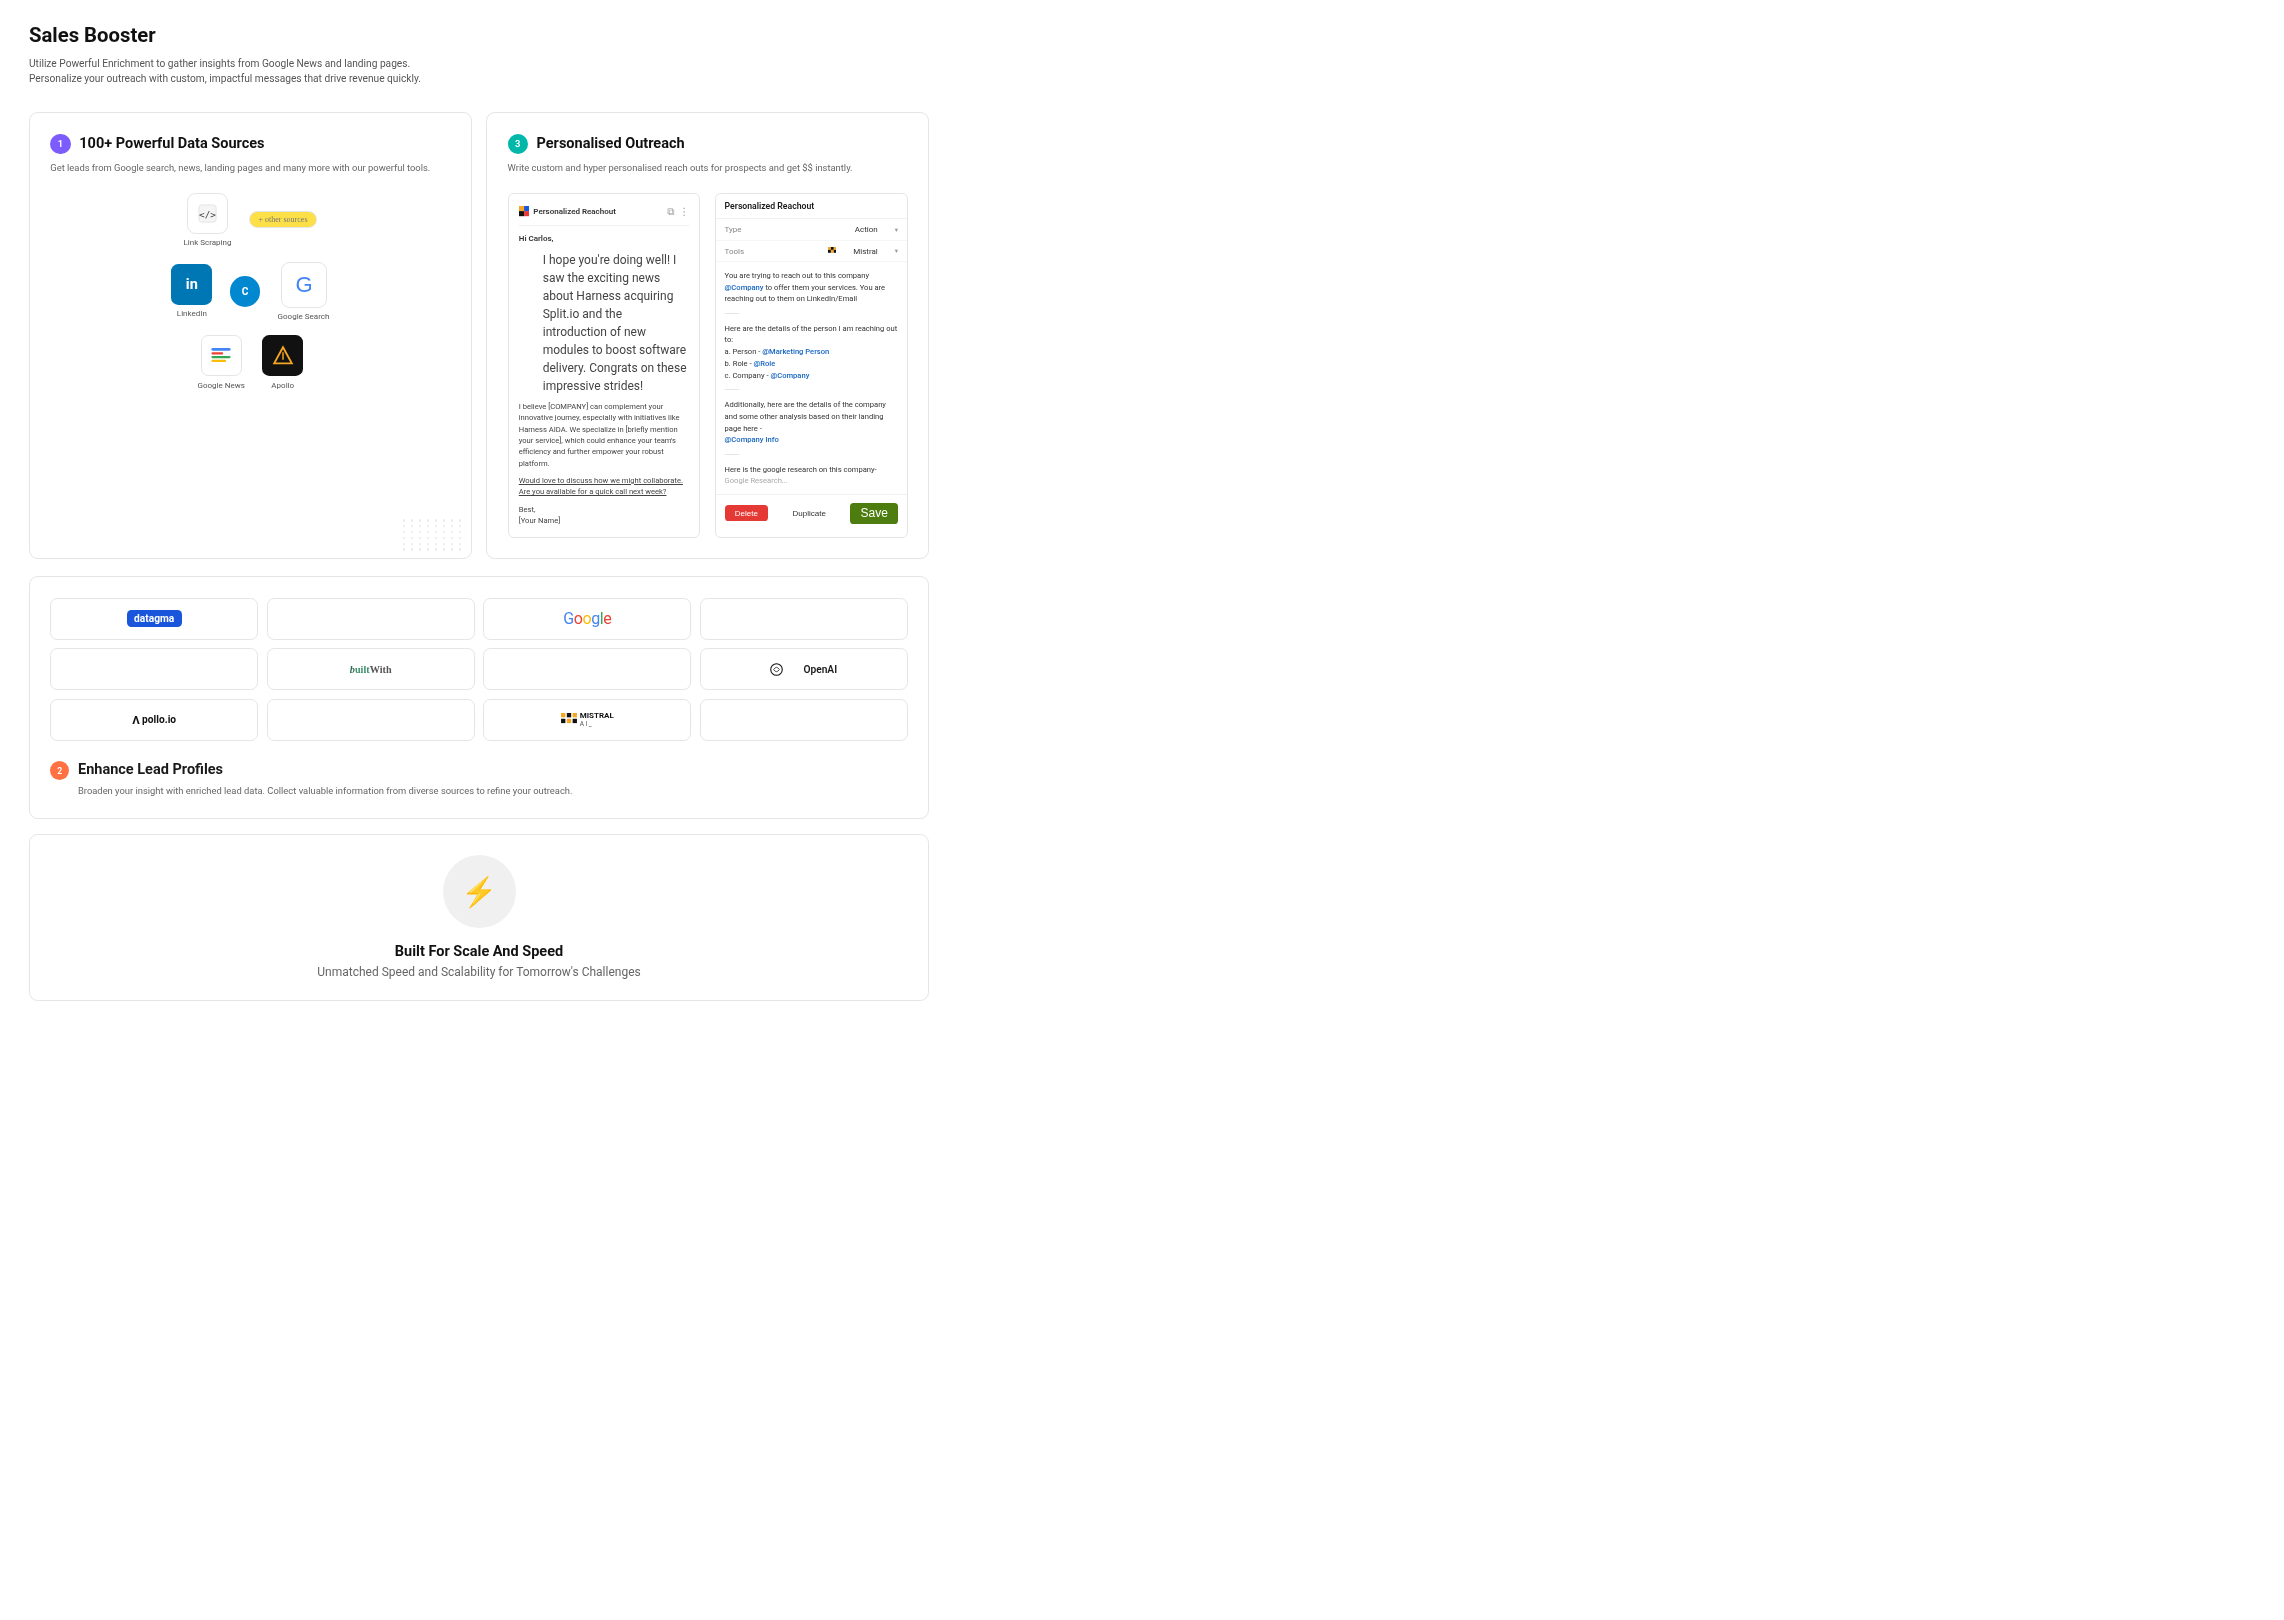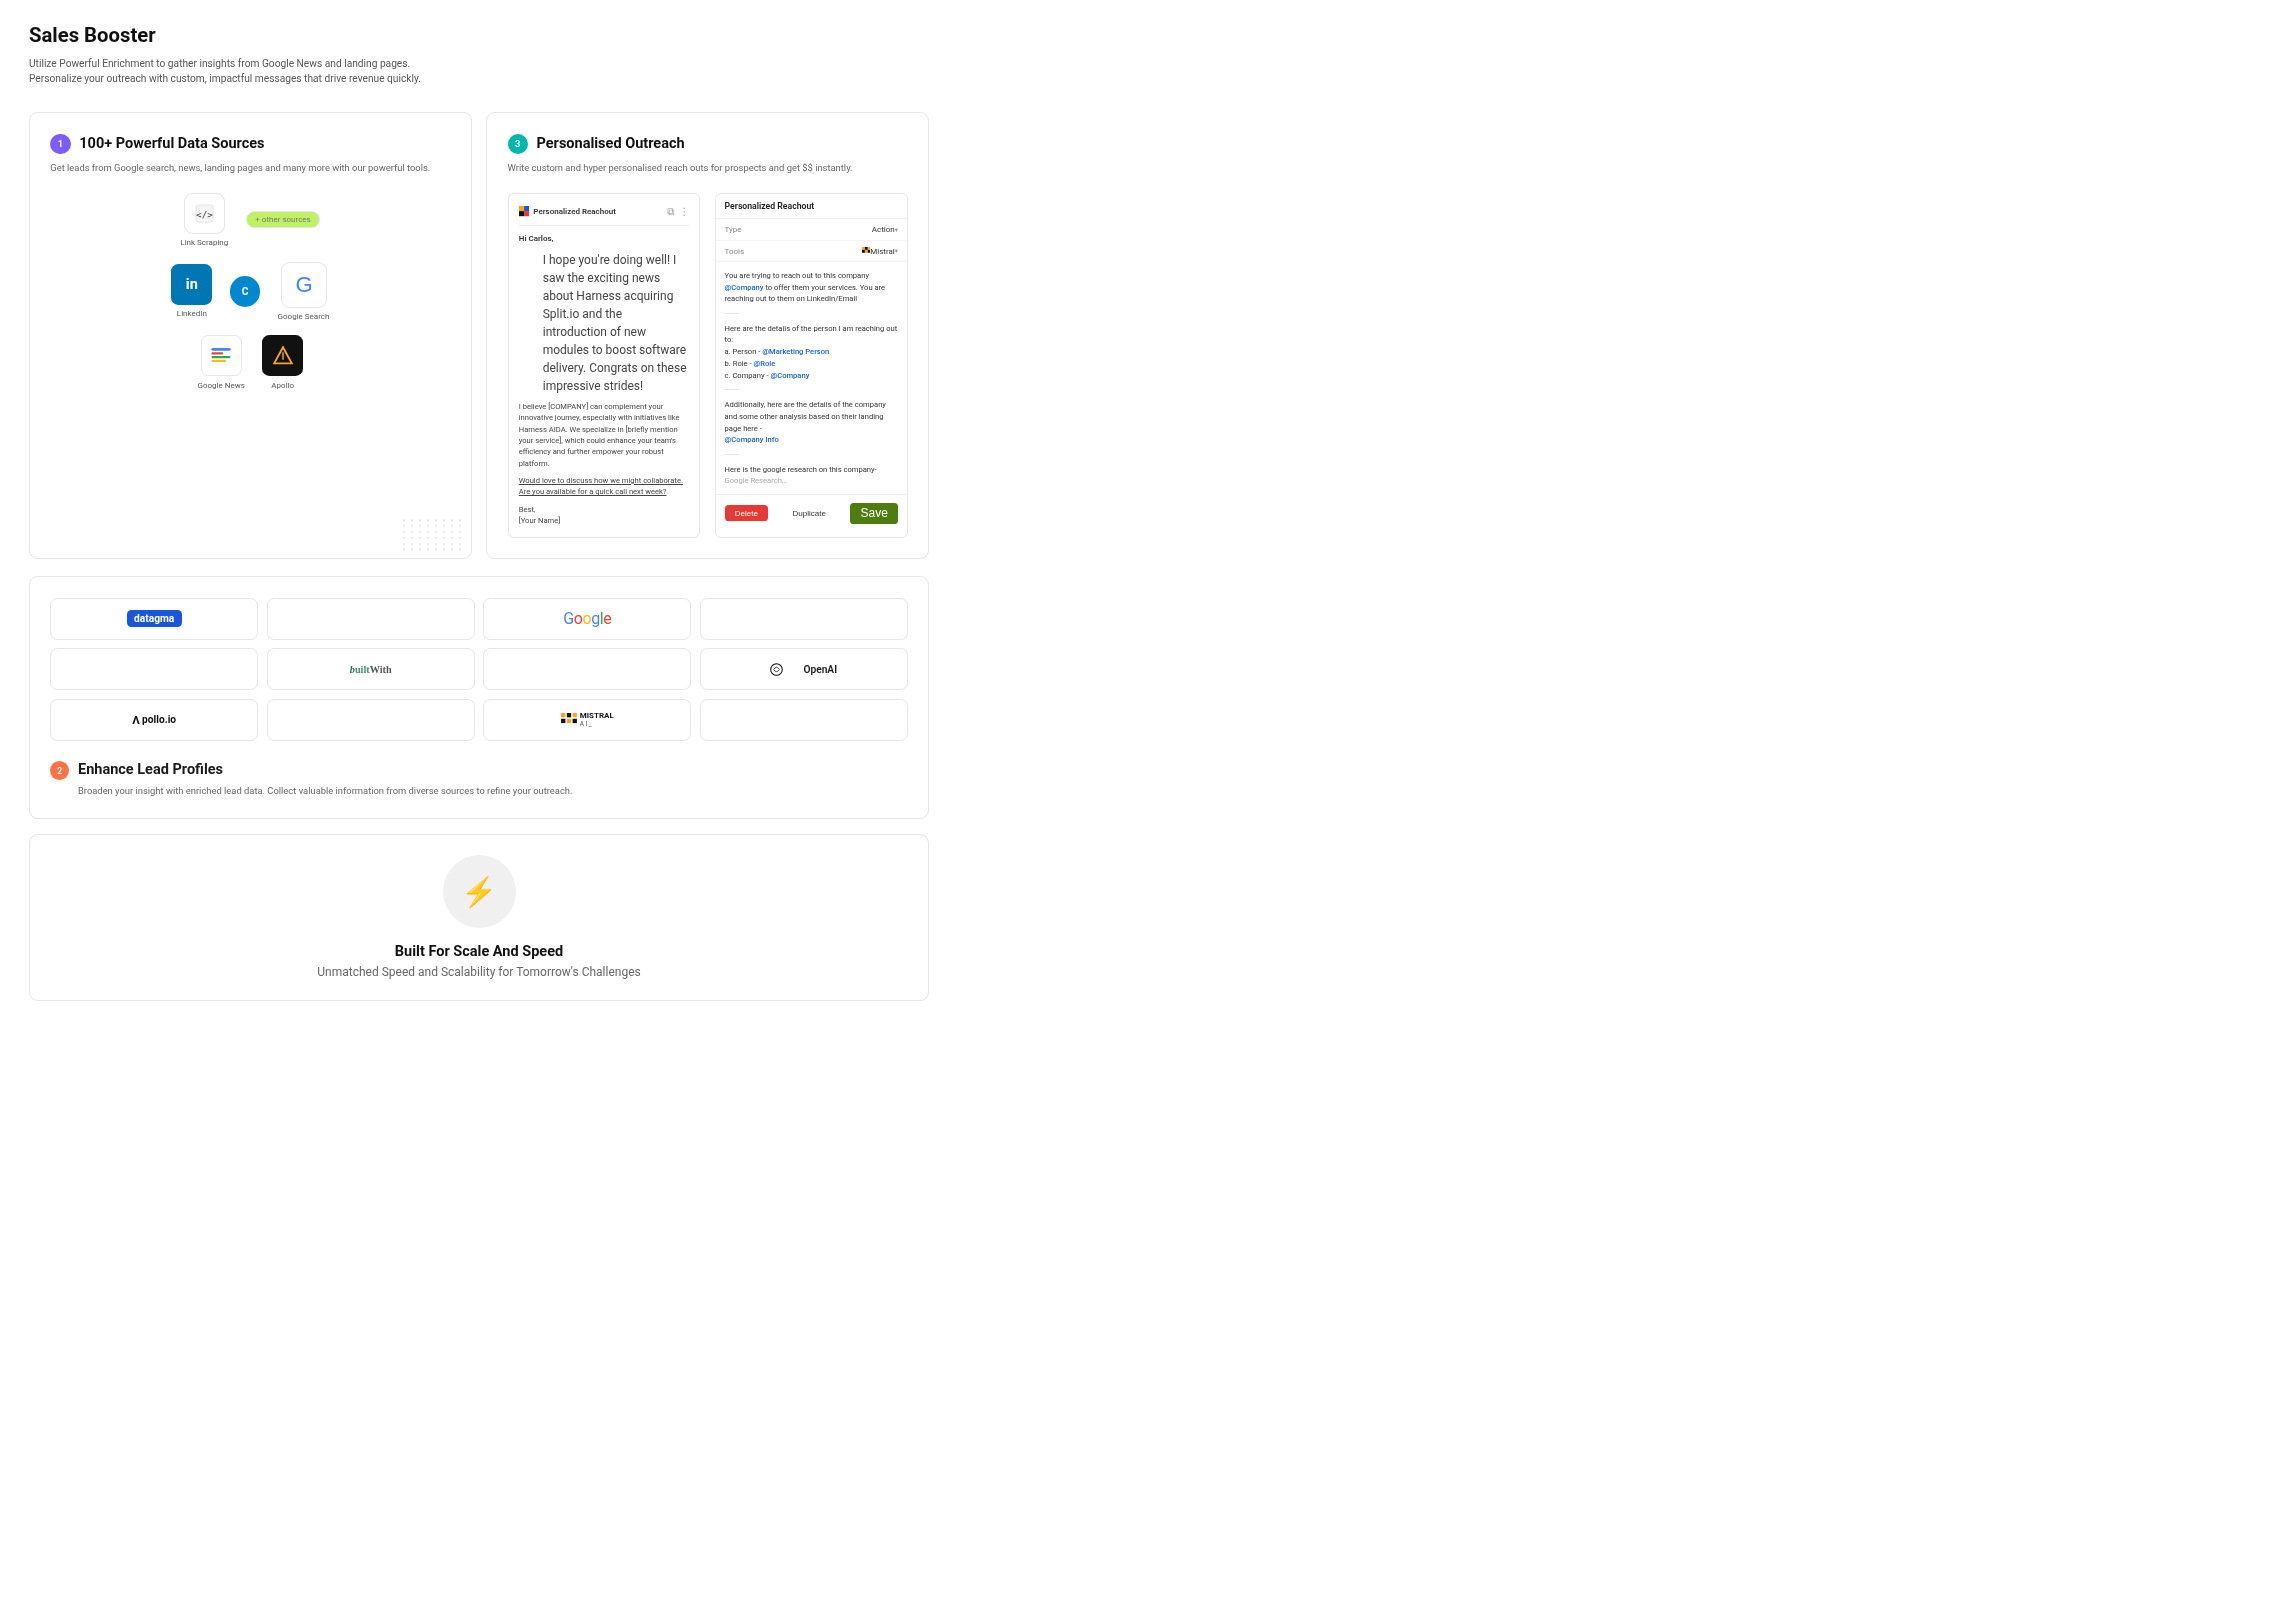--- a/index.html
+++ b/index.html
@@ -104,21 +104,22 @@
       gap: 17.4px;
       justify-content: center;
     }
 
     .other-sources-badge {
       border: 0.7px solid #e5e5e5;
       border-radius: 14.5px;
       padding: 2.9px 8.7px;
       font-size: 8px;
       color: #777;
-      background: #bef264;
+      background: #fde047;
+      font-family: Liberation Serif, serif;
     }
 
     
     .link-scraping-icon {
       width: 41px;
       height: 41px;
       border-radius: 8.7px;
       border: 0.7px solid #e5e5e5;
       background: #fff;
       display: flex;
@@ -269,21 +270,21 @@
     .reachout-row-label {
       color: #888;
       font-size: 8px;
     }
 
     .reachout-row-value {
       font-size: 8px;
       color: #333;
       display: flex;
       align-items: center;
-      gap: 0;
+      gap: 17px;
     }
 
     .reachout-content {
       padding: 7.3px 8.7px;
       font-size: 7.6px;
       color: #333;
       line-height: 1.55;
     }
 
     .highlight-company {

